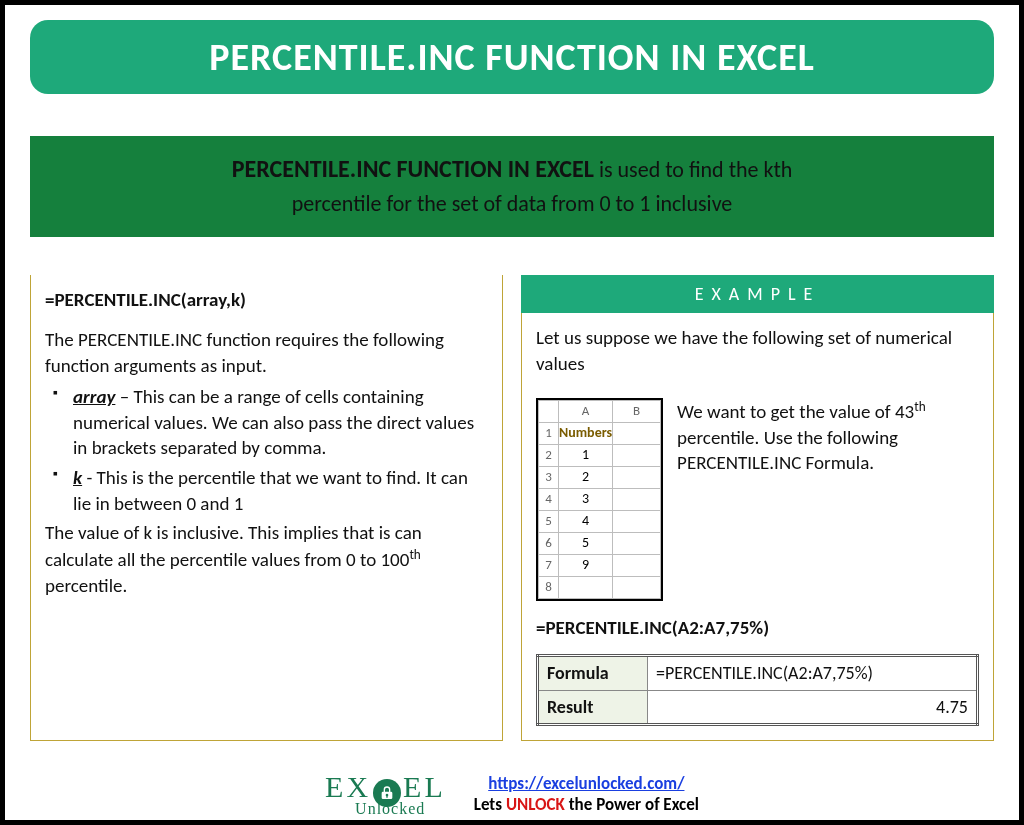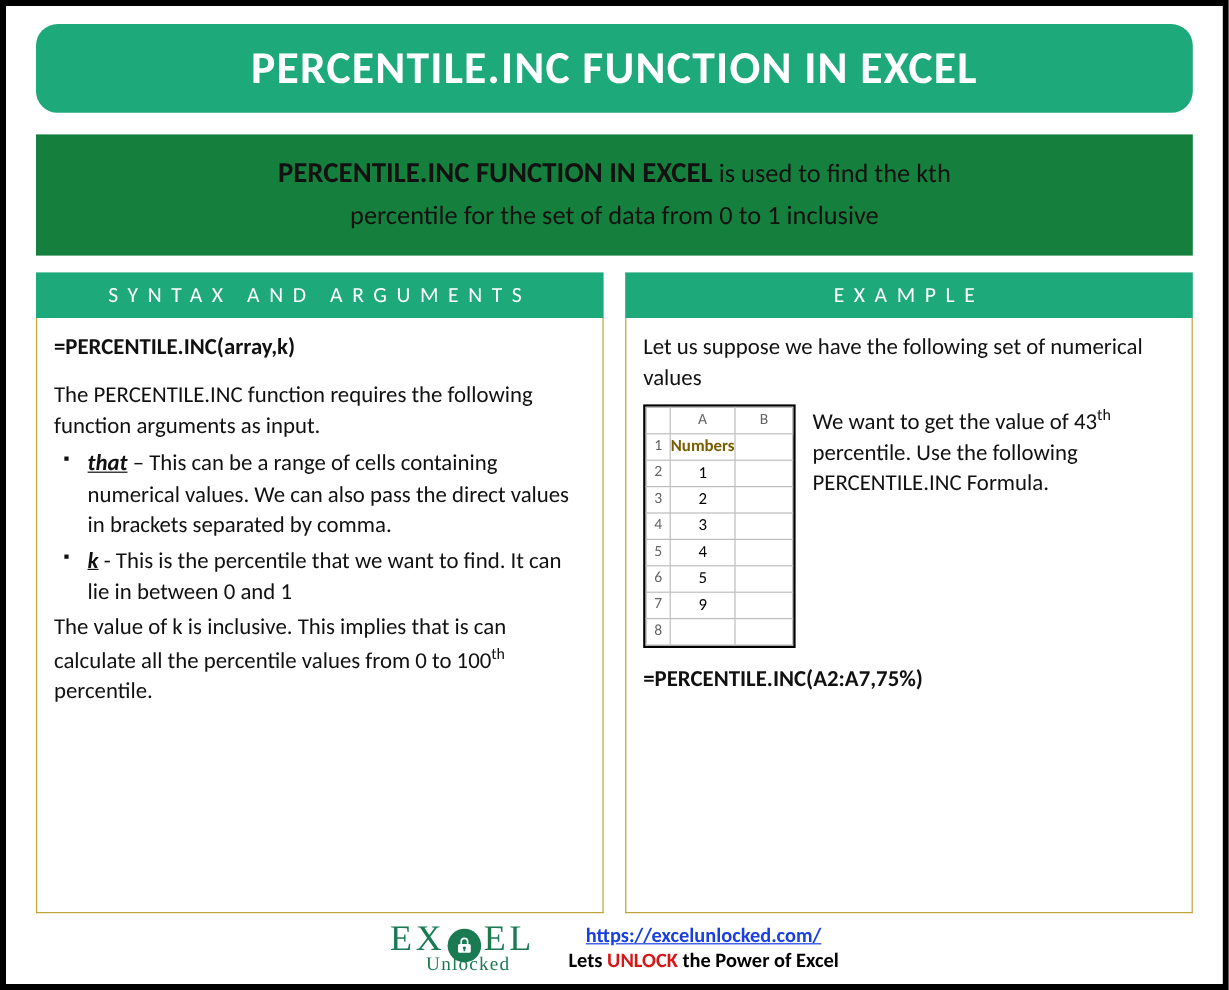--- a/index.html
+++ b/index.html
@@ -7,23 +7,24 @@
     font-family: 'Calibri', 'Segoe UI', sans-serif;
     background: #fff;
     width: 1024px;
     height: 825px;
     overflow: hidden;
   }
   .frame {
     border: 5px solid #000;
     width: 1024px;
     height: 825px;
-    padding: 15px 25px 7px 25px;
+    padding: 15px 25px 22px 25px;
     display: flex;
     flex-direction: column;
+    gap: 24px;
   }
   .title-banner {
     background: #1ea97a;
     color: #fff;
     border-radius: 18px;
     text-align: center;
     padding: 14px 10px;
     font-size: 38px;
     font-weight: 700;
     letter-spacing: 1px;
@@ -75,21 +76,21 @@
     content: "▪";
     position: absolute;
     left: 2px;
     top: 0;
     font-size: 14px;
   }
   .argname { font-weight: 800; font-style: italic; text-decoration: underline; }
   .note { margin-top: 2px; }
   sup { font-size: 0.7em; }
   
-  .example-intro { margin-bottom: 8px; }
+  .example-intro { margin-bottom: 21px; }
   .example-row { display: flex; gap: 14px; align-items: flex-start; }
   .mini-sheet {
     border: 2px solid #000;
     background: #fff;
     font-size: 14px;
     display: inline-block;
   }
   .mini-sheet table { border-collapse: collapse; }
   .mini-sheet td, .mini-sheet th {
     border: 1px solid #bdbdbd;
@@ -160,27 +161,26 @@
   <div class="title-banner">PERCENTILE.INC FUNCTION IN EXCEL</div>
 
   <div class="summary-band">
     <span class="lead">PERCENTILE.INC FUNCTION IN EXCEL</span><span> is used to find the kth</span><br>
     <span>percentile for the set of data from 0 to 1 inclusive</span>
   </div>
 
   <div class="columns">
 
     <div class="col">
-      <div class="col-header">SYNTAX AND ARGUMENTS</div>
       <div class="col-body">
         <div class="syntax-formula">=PERCENTILE.INC(array,k)</div>
         <div class="intro">The PERCENTILE.INC function requires the following function arguments as input.</div>
         <ul class="args">
           <li>
-            <span class="argname">that</span><span> – </span><span>This can be a range of cells containing numerical values. We can also pass the direct values in brackets separated by comma.</span>
+            <span class="argname">array</span><span> – </span><span>This can be a range of cells containing numerical values. We can also pass the direct values in brackets separated by comma.</span>
           </li>
           <li>
             <span class="argname">k</span><span> -  </span><span>This is the percentile that we want to find. It can lie in between 0 and 1</span>
           </li>
         </ul>
         <div class="note">
           <span>The value of k is inclusive. This implies that is can calculate all the percentile values from 0 to 100</span><sup>th</sup><span> percentile.</span>
         </div>
       </div>
     </div>
@@ -242,20 +242,32 @@
             </tbody>
               </table>
           </div>
           <div class="example-desc">
             <span>We want to get the value of 43</span><sup>th</sup><span> percentile. Use the following PERCENTILE.INC Formula.</span>
           </div>
         </div>
 
         <div class="example-formula">=PERCENTILE.INC(A2:A7,75%)</div>
 
+        <table class="result-table">
+          <tbody>
+              <tr>
+            <td class="lbl">Formula</td>
+            <td class="val">=PERCENTILE.INC(A2:A7,75%)</td>
+          </tr>
+          <tr>
+            <td class="lbl">Result</td>
+            <td class="val right">4.75</td>
+          </tr>
+        </tbody>
+          </table>
       </div>
     </div>
 
   </div>
 
   <div class="footer">
     <div class="logo">
       <div class="stack">
         <div class="top">
           <span>EX</span><span class="keywrap">

